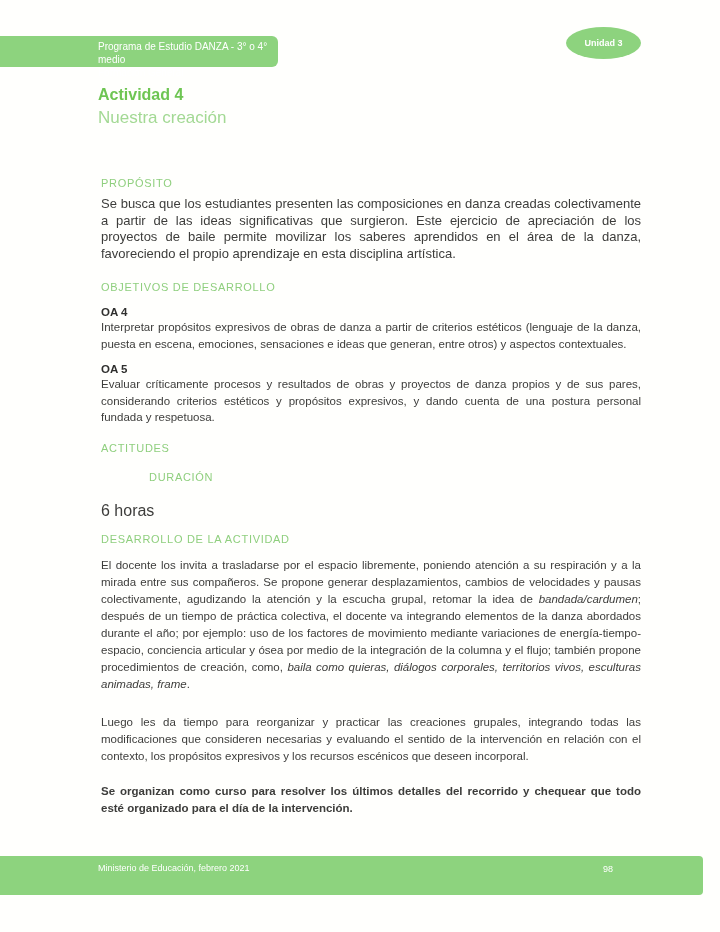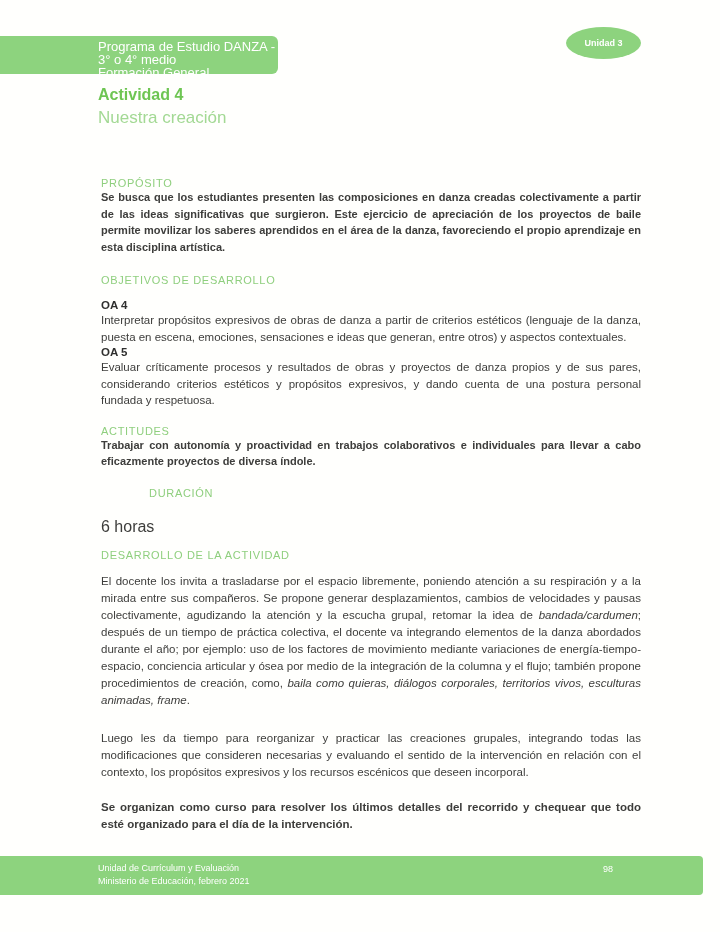--- a/index.html
+++ b/index.html
@@ -14,52 +14,52 @@
   html,body{width:720px;height:932px;}
   body{
     position:relative;
     background:#fffffd;
     font-family:"Liberation Sans", sans-serif;
     color:var(--body-text);
     overflow:hidden;
   }
   
   .header-bar{
-    position:absolute;left:0;top:36px;width:278px;height:38px;
+    position:absolute;left:0;top:36px;width:278px;height:31px;
     background:var(--green);
     border-radius:0 6px 6px 0;
-    color:#fff;font-size:13px;line-height:13px;
+    color:#fff;font-size:10px;line-height:13px;
     padding:4px 0 0 98px;
   }
   .unit-badge{
     position:absolute;left:566px;top:27px;width:75px;height:32px;
     background:var(--green);
     border-radius:50%;
     display:flex;align-items:center;justify-content:center;
     color:#fff;font-size:9px;font-weight:bold;
   }
   
   .title-block{position:absolute;left:98px;top:86px;}
   .activity-title{font-size:16px;line-height:18px;font-weight:bold;color:var(--title-green);}
   .activity-subtitle{font-size:17px;line-height:20px;font-weight:normal;color:var(--subtitle-green);margin-top:4px;}
   
   .content{position:absolute;left:101px;top:177px;width:540px;}
   .sec-h{
     font-size:11px;line-height:12px;font-weight:normal;
     letter-spacing:0.7px;color:var(--heading-green);
   }
   .body-p{
-    font-size:11px;line-height:16.5px;text-align:justify;color:var(--body-text);
-    font-weight:bold;
+    font-size:13px;line-height:16.5px;text-align:justify;color:var(--body-text);
+    margin-top:7px;
   }
   .oa-label{font-size:11.5px;line-height:14px;font-weight:bold;color:var(--label-text);}
   .oa-text{font-size:11.5px;line-height:16.5px;text-align:justify;color:var(--body-text);}
   .dev-p{font-size:11.5px;line-height:17px;text-align:justify;color:var(--body-text);}
   .dev-p i{font-style:italic;}
-  .mt-19{margin-top:19px;} .mt-8{margin-top:12px;} .mt-10{}
+  .mt-19{margin-top:19px;} .mt-8{margin-top:12px;} .mt-10{margin-top:10px;}
   .mt-16{margin-top:16px;} .mt-17{margin-top:17px;padding-left:48px;} .mt-9{margin-top:9px;}
   .mt-14{margin-top:14px;} .mt-21{margin-top:21px;} .mt-18{margin-top:18px;font-weight:bold;}
   .duration-text{font-size:16px;line-height:16px;color:var(--body-text);margin-top:20px;}
   
   .footer-bar{
     position:absolute;left:0;top:856px;width:703px;height:39px;
     background:var(--green);
     border-radius:0 4px 4px 0;
     color:#fff;font-size:9px;line-height:13px;
     padding:6px 0 0 98px;
@@ -95,34 +95,32 @@
   <div>
     <div class="sec-h mt-19">OBJETIVOS DE DESARROLLO</div>
     <div class="oa-label mt-8">OA 4</div>
     <p class="oa-text">Interpretar propósitos expresivos de obras de danza a partir de criterios estéticos (lenguaje de la danza, puesta en escena, emociones, sensaciones e ideas que generan, entre otros) y aspectos contextuales.</p>
     <div class="oa-label mt-10">OA 5</div>
     <p class="oa-text">Evaluar críticamente procesos y resultados de obras y proyectos de danza propios y de sus pares, considerando criterios estéticos y propósitos expresivos, y dando cuenta de una postura personal fundada y respetuosa.</p>
   </div>
 
   <div>
     <div class="sec-h mt-16">ACTITUDES</div>
-    <p class="body-p">Trabajar con autonomía y proactividad en trabajos colaborativos e individuales para llevar a cabo eficazmente proyectos de diversa índole.</p>
   </div>
 
   <div>
     <div class="sec-h mt-17">DURACIÓN</div>
     <div class="duration-text mt-9">6 horas</div>
   </div>
 
   <div>
     <div class="sec-h mt-14">DESARROLLO DE LA ACTIVIDAD</div>
     <p class="dev-p mt-8"><span>El docente los invita a trasladarse por el espacio libremente, poniendo atención a su respiración y a la mirada entre sus compañeros. Se propone generar desplazamientos, cambios de velocidades y pausas colectivamente, agudizando la atención y la escucha grupal, retomar la idea de </span><i>bandada/cardumen</i><span>; después de un tiempo de práctica colectiva, el docente va integrando elementos de la danza abordados durante el año; por ejemplo: uso de los factores de movimiento mediante variaciones de energía-tiempo-espacio, conciencia articular y ósea por medio de la integración de la columna y el flujo; también propone procedimientos de creación, como, </span><i>baila como quieras, diálogos corporales, territorios vivos, esculturas animadas, frame</i><span>.</span></p>
     <p class="dev-p mt-21"><span>Luego les da tiempo para reorganizar y practicar las creaciones grupales, integrando todas las modificaciones que consideren necesarias y evaluando el sentido de la intervención en relación con el contexto, los propósitos expresivos y los recursos escénicos que deseen incorporal.</span></p>
     <p class="dev-p mt-18"><span>Se organizan como curso para resolver los últimos detalles del recorrido y chequear que todo esté organizado para el día de la intervención.</span></p>
   </div>
 
 </div>
 
 <div class="footer-bar">
-  <div>Unidad de Currículum y Evaluación</div>
   <div>Ministerio de Educación, febrero 2021</div>
   <span class="page-number">98</span>
 </div>
 
 </body></html>

